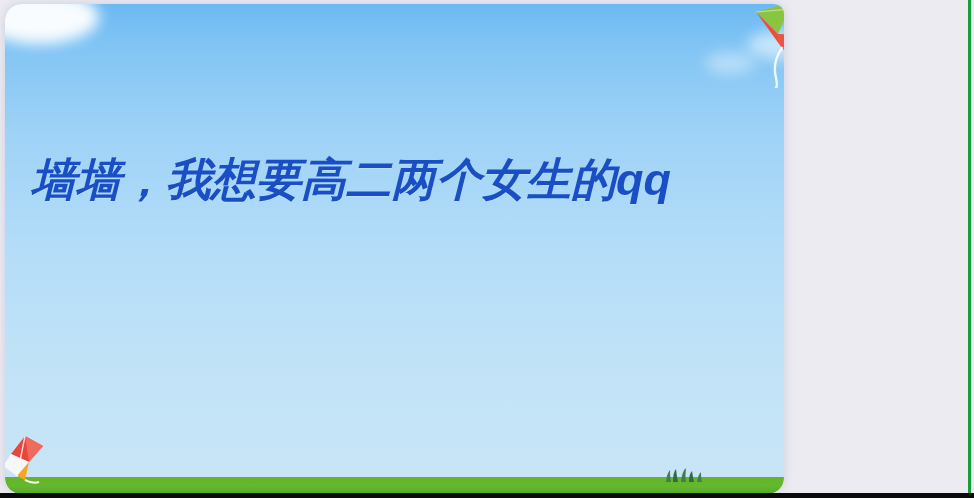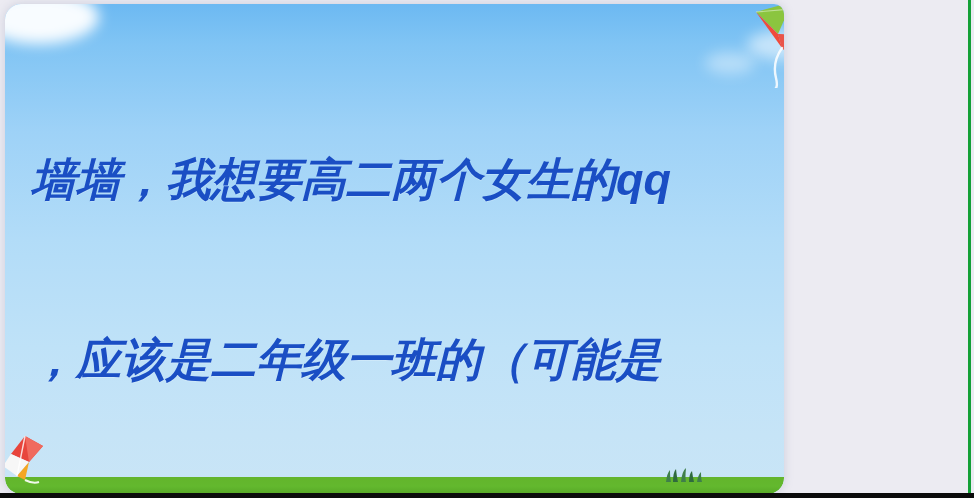--- a/index.html
+++ b/index.html
@@ -173,21 +173,20 @@
         <polygon points="34,4 52,14 38,30" fill="#f06a5e"></polygon>
         <polygon points="20,22 38,30 26,44 12,34" fill="#f7f7f7"></polygon>
         <polygon points="26,44 38,30 34,48" fill="#f5a623"></polygon>
         <path d="M34,4 L26,44" stroke="#ffffff" stroke-width="1.4" opacity="0.8" fill="none"></path>
         <path d="M34,48 q8,4 14,2" stroke="#ffffff" stroke-width="2" fill="none" opacity="0.9"></path>
       </svg>
     </div>
 
     <div class="post-text">
       <span class="line">墙墙，我想要高二两个女生的qq</span>
-      <span class="line">，应该是二年级一班的（可能是</span>
       
       
       
       
       
     </div>
 
     <div class="grass"></div>
     <div class="grass-tufts">
       <svg viewBox="0 0 46 16" width="46" height="16" aria-hidden="true">

